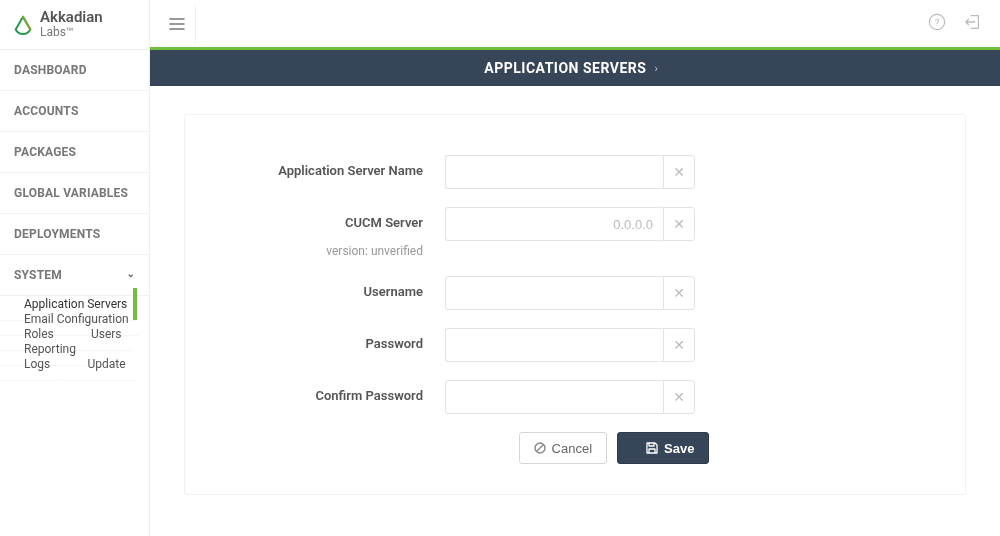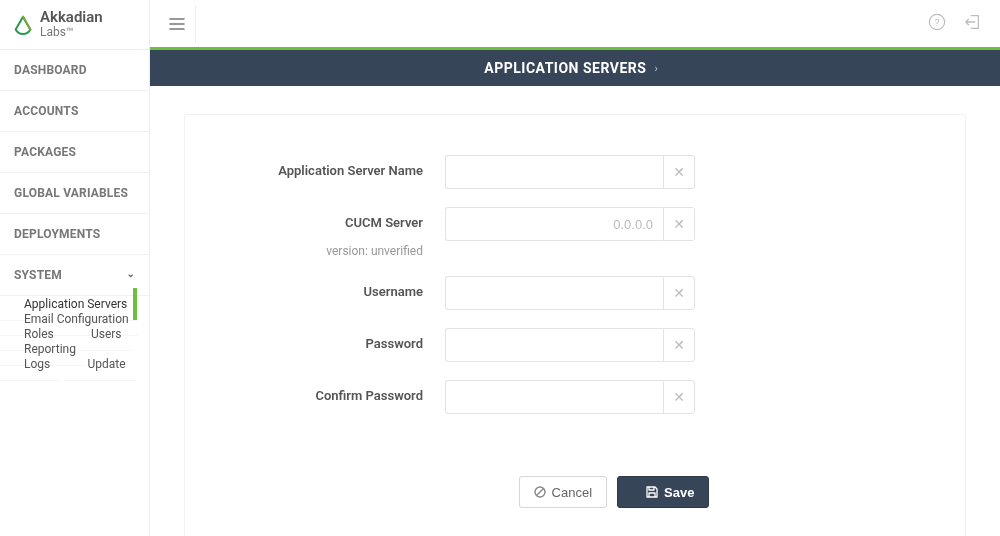--- a/index.html
+++ b/index.html
@@ -36,21 +36,21 @@
 
     .form-row { display:flex; align-items:flex-start; margin-bottom:18px; }
     .form-label { width:220px; text-align:right; padding-right:22px; padding-top:8px; color:#555; font-size:13px; font-weight:600; }
     .form-label .sub { font-size:12px; color:#999; font-weight:400; display:block; margin-top:14px; }
     .input-wrap { display:flex; width:250px; }
     .input-wrap input { flex:1; height:34px; border:1px solid #e3e3e3; border-right:none; border-radius:3px 0 0 3px; padding:0 10px; font-size:13px; color:#555; outline:none;text-align:right; }
     .input-wrap input::placeholder { color:#bbb; }
     .input-clear { width:32px; height:34px; border:1px solid #e3e3e3; border-radius:0 3px 3px 0; background:#fff; display:flex; align-items:center; justify-content:center; color:#bbb; cursor:pointer; font-size:14px; }
 
     .actions { display:flex; justify-content:center; gap:10px; margin-top:8px; margin-left:78px; }
-    .btn { height:32px; padding:0 14px; border-radius:3px; font-size:13px; cursor:pointer; display:inline-flex; align-items:center; gap:6px;margin-top:44px; }
+    .btn { height:32px; padding:0 14px; border-radius:3px; font-size:13px; cursor:pointer; display:inline-flex; align-items:center; gap:6px; }
     .btn-default { background:#fff; border:1px solid #d6d6d6; color:#666; }
     .btn-primary { background:#374558; border:1px solid #2e3a4a; color:#fff; font-weight:600;padding-left:28px; }
   </style>
 </head>
 <body>
 
 <div class="app">
   <aside class="sidebar">
     <div class="brand">
       <svg width="22" height="22" viewBox="0 0 24 24">

